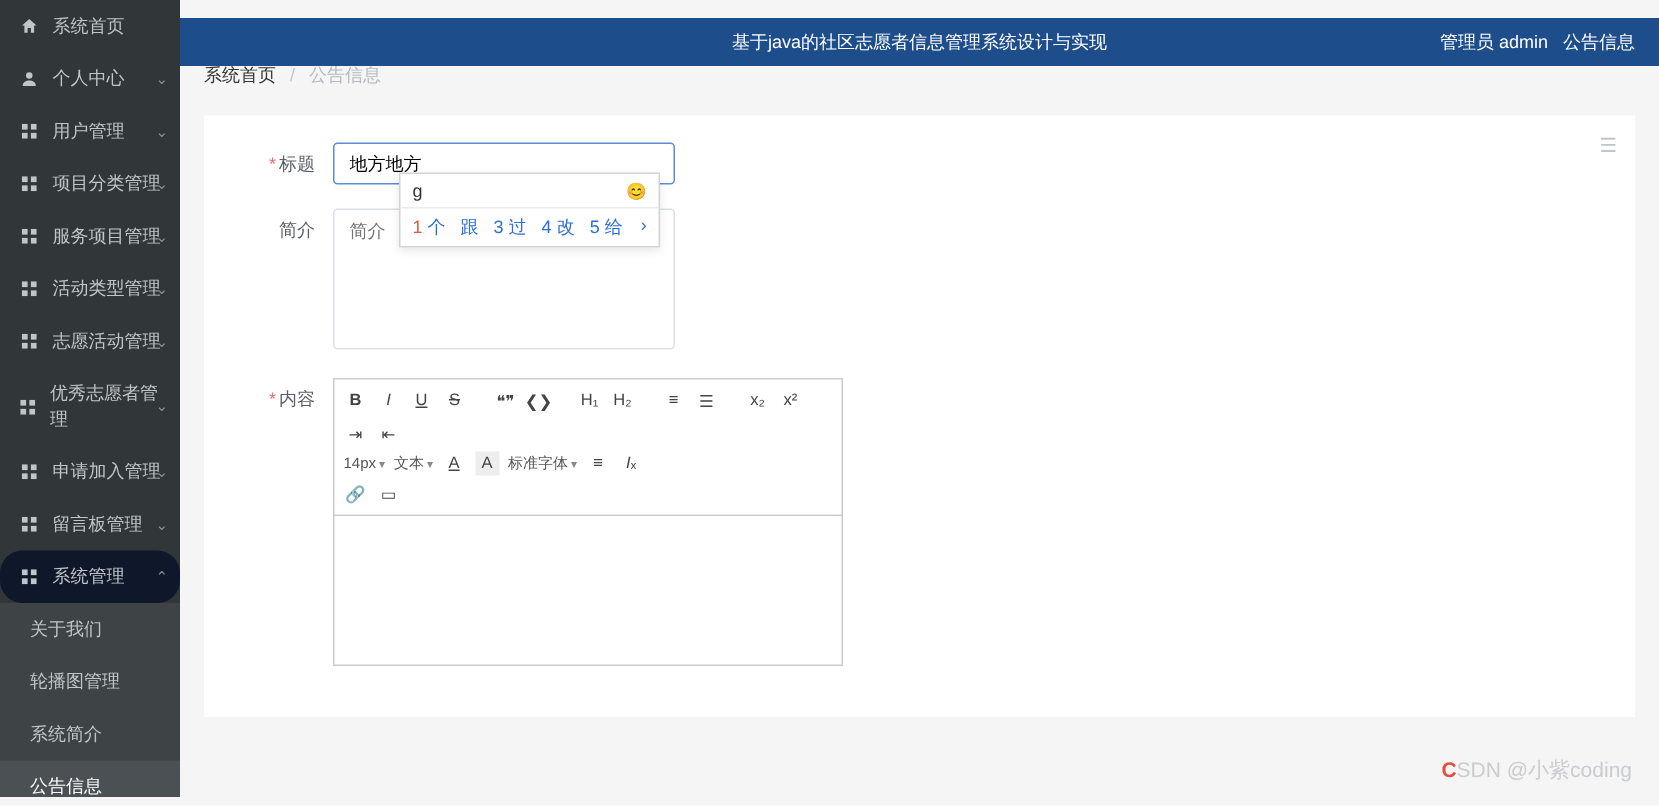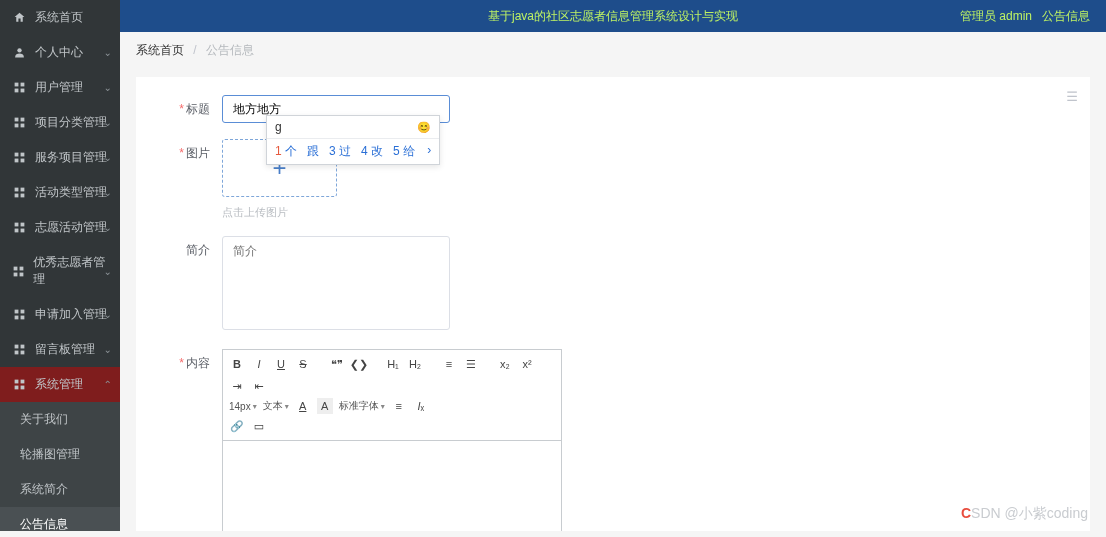--- a/index.html
+++ b/index.html
@@ -2,29 +2,29 @@
 <html><head>
   <meta charset="utf-8">
   <style>
     * { margin: 0; padding: 0; box-sizing: border-box; }
     body { font-family: "Microsoft YaHei", Arial, sans-serif; font-size: 13px; background: #f5f5f5; color: #333; }
     .app { display: flex; height: 531px; width: 1106px; position: relative; }
     
     
     .sidebar { width: 120px; background: #313638; color: #c0c5c8; display: flex; flex-direction: column; overflow-y: auto; }
     .sidebar-item { display: flex; align-items: center; padding: 9px 12px; cursor: pointer; font-size: 12px; position: relative; }
-    .sidebar-item.active { background: #7f1d1d; }
+    .sidebar-item.active { background: #0f172a; border-radius: 15px; }
     .sidebar-item .icon { width: 15px; height: 15px; margin-right: 8px; display: inline-flex; align-items: center; justify-content: center; }
     .sidebar-item .chevron { position: absolute; right: 8px; font-size: 10px; color: #8b9296; }
     .sidebar-sub { background: #3e4446; }
     .sidebar-sub .sidebar-item { padding-left: 20px; font-size: 12px; }
     .sidebar-sub .sidebar-item.selected { background: #4a5053; color: #fff; }
     
     
-    .header { position: absolute; top: 0; left: 120px; right: 0; height: 32px; background: #1e4d8b; color: #bef264; display: flex; align-items: center; padding: 16px 16px; font-size: 12px; }
+    .header { position: absolute; top: 12px; left: 120px; right: 0; height: 32px; background: #1e4d8b; color: #ffffff; display: flex; align-items: center; padding: 16px 16px; font-size: 12px; }
     .header-title { position: absolute; left: 50%; transform: translateX(-50%); }
     .header-right { margin-left: auto; display: flex; gap: 10px; }
     
     
     .main { flex: 1; margin-left: 0; padding-top: 32px; background: #f5f5f5; overflow-y: auto; }
     .breadcrumb { padding: 10px 16px; font-size: 12px; color: #333; }
     .breadcrumb .sep { margin: 0 6px; color: #c0c4cc; }
     .breadcrumb .current { color: #b5b9bd; }
     
     .form-panel { background: #fff; margin: 8px 16px; padding: 18px 24px; position: relative; }
@@ -247,29 +247,20 @@
               <span><span></span><span>跟</span></span>
               <span><span>3</span> <span>过</span></span>
               <span><span>4</span> <span>改</span></span>
               <span><span>5</span> <span>给</span></span>
               <span class="arrow">›</span>
             </div>
           </div>
         </div>
       </div>
 
-      <div class="form-row">
-        <div class="form-label"><span class="req">*</span><span>图片</span></div>
-        <div class="form-control">
-          <div class="upload-box">
-            <span class="upload-plus">+</span>
-          </div>
-          <div class="upload-hint">点击上传图片</div>
-        </div>
-      </div>
 
       <div class="form-row">
         <div class="form-label"><span>简介</span></div>
         <div class="form-control">
           <textarea class="textarea" placeholder="简介" style=""></textarea>
         </div>
       </div>
 
       <div class="form-row">
         <div class="form-label"><span class="req">*</span><span>内容</span></div>

